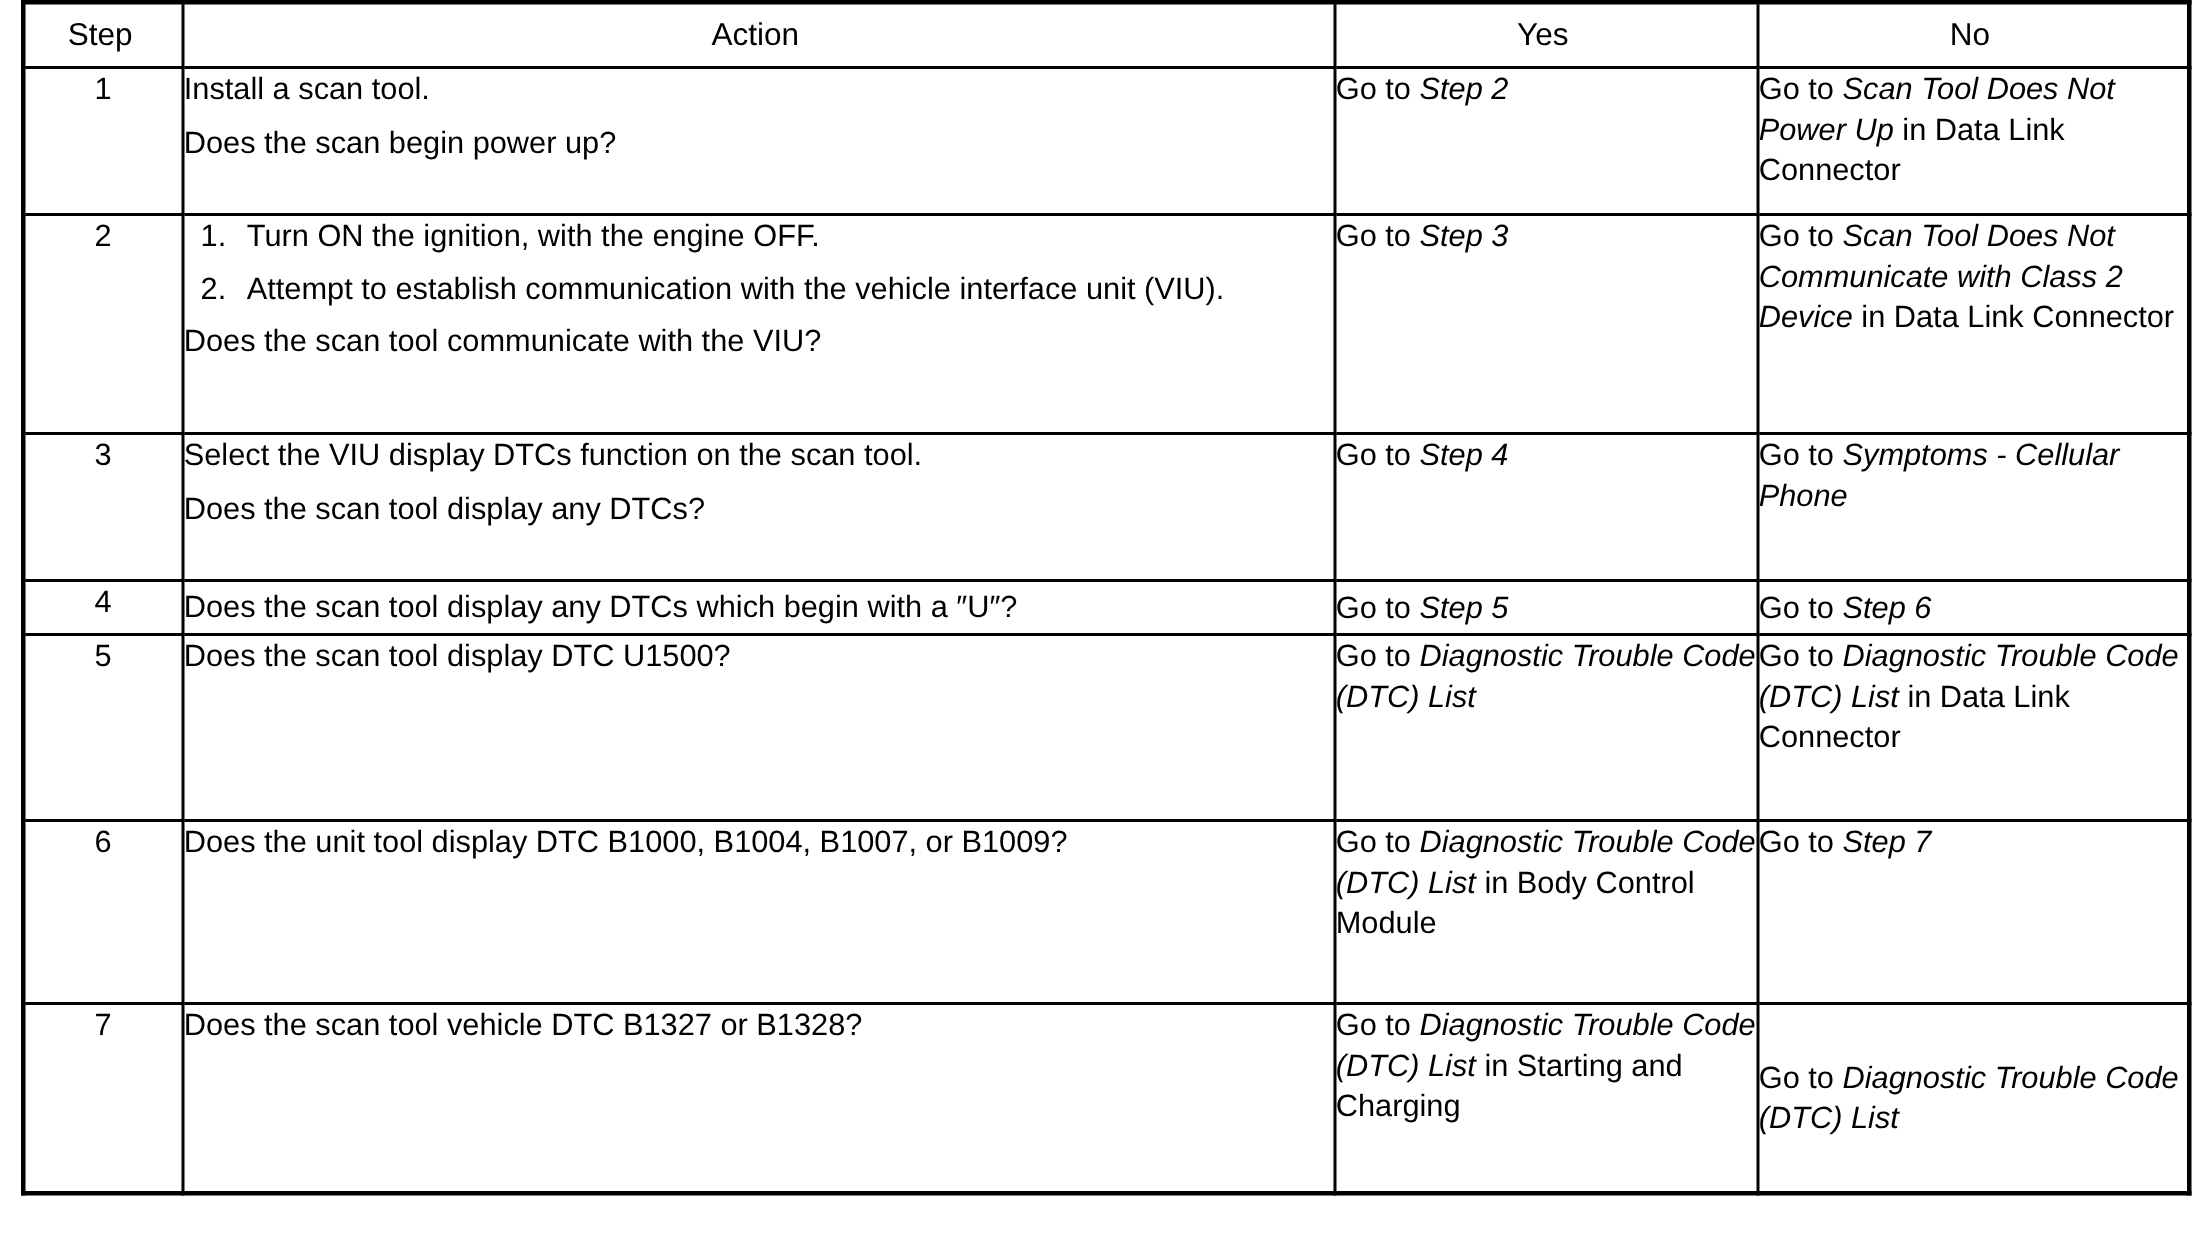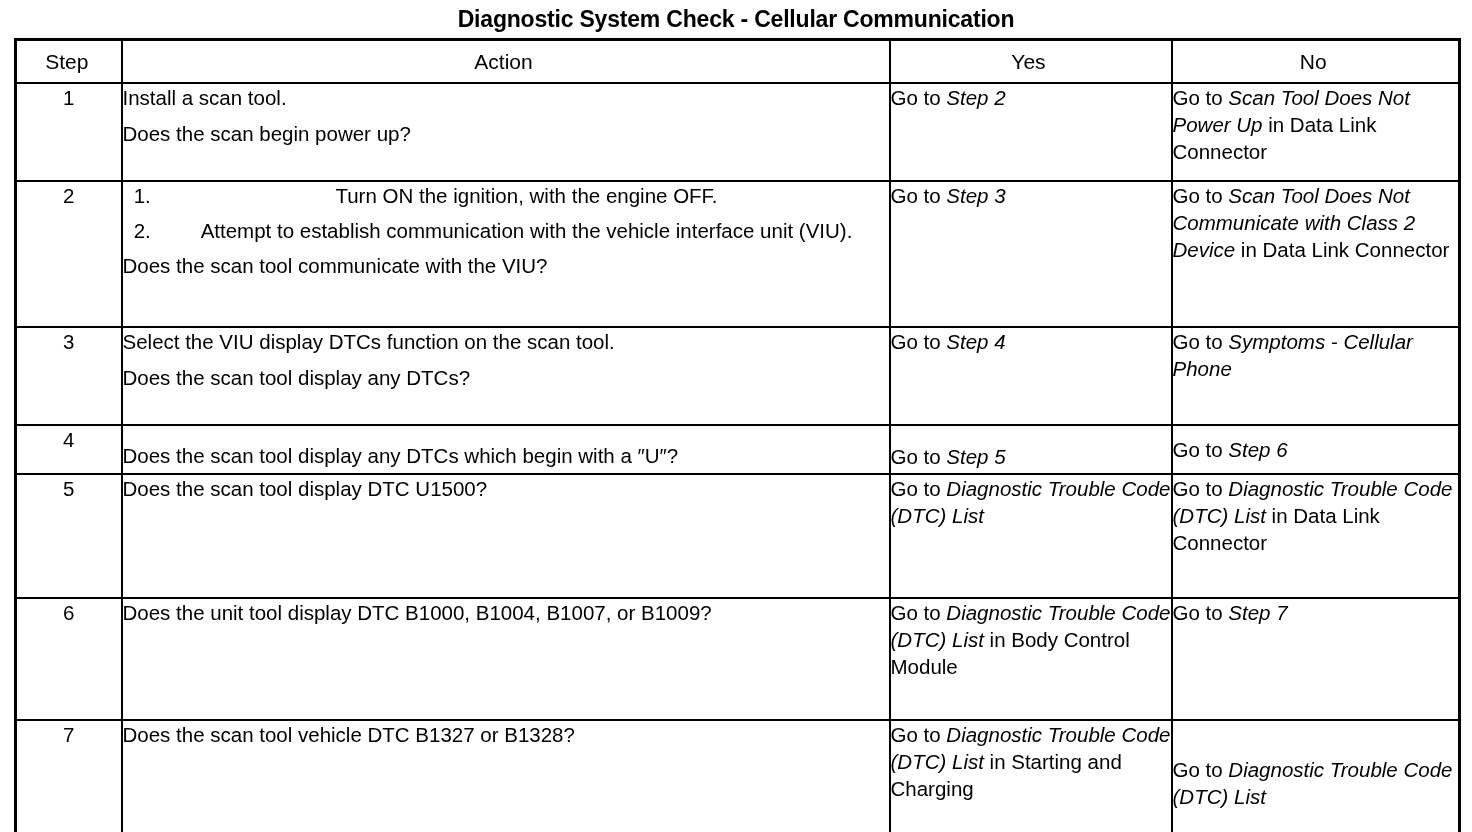--- a/index.html
+++ b/index.html
@@ -86,32 +86,30 @@
   .act-line + .act-line { margin-top: 9px; }
   ol.sublist {
     margin: 0 0 0 0;
     padding: 0 0 0 34px;
     list-style: decimal;
   }
   ol.sublist li {
     margin: 0 0 0 0;
     padding-left: 8px;
     line-height: 27px;
-    text-align: center;
   }
   ol.sublist li + li { margin-top: 8px; }
   .trailing-q { margin-top: 8px; display: block; }
   i, .it { font-style: italic; }
 </style>
 </head>
 <body>
 
 <div class="page">
 
-  <div class="doc-title">Diagnostic System Check - Cellular Communication</div>
 
   <table class="flow">
     <colgroup>
       <col class="c-step">
         <col class="c-act">
         <col class="c-yes">
         <col class="c-no">
     </colgroup>
     <thead>
       <tr>
@@ -163,24 +161,24 @@
         <td class="branch">
           <span>Go to </span><i>Step 4</i><span></span>
         </td>
         <td class="branch top">
           <span>Go to </span><i>Symptoms - Cellular Phone</i><span></span>
         </td>
       </tr>
 
       <tr style="height:36px">
         <td class="step">4</td>
-        <td class="action" style="padding-top:16px;padding-bottom:3px">
+        <td class="action" style="padding-top:3px;padding-bottom:3px">
           <span class="act-line">Does the scan tool display any DTCs which begin with a ″U″?</span>
         </td>
-        <td class="branch mid" style="padding-top:17px;padding-bottom:3px">
+        <td class="branch mid" style="padding-top:3px;padding-bottom:3px">
           <span>Go to </span><i>Step 5</i><span></span>
         </td>
         <td class="branch mid" style="padding-top:3px;padding-bottom:3px">
           <span>Go to </span><i>Step 6</i><span></span>
         </td>
       </tr>
 
       <tr style="height:124px">
         <td class="step">5</td>
         <td class="action">

